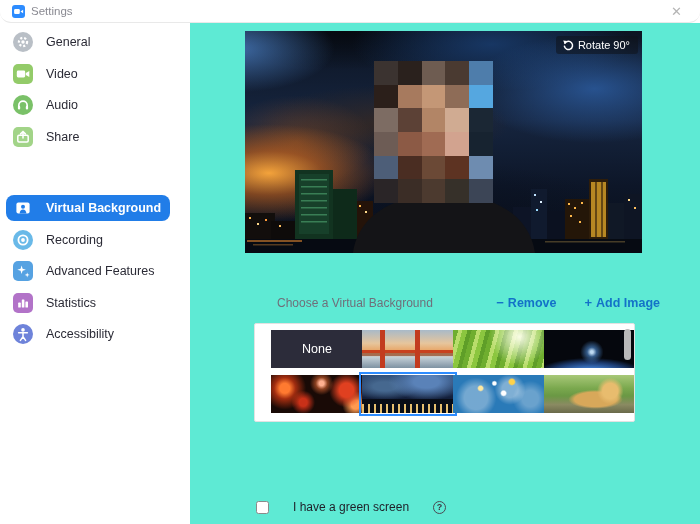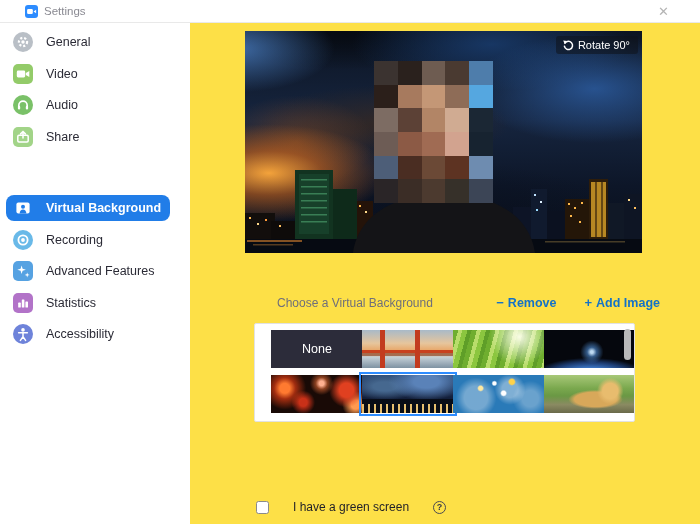--- a/index.html
+++ b/index.html
@@ -1,36 +1,36 @@
 <!DOCTYPE html>
 <html><head>
 <meta charset="utf-8">
 <style>
   html,body{margin:0;padding:0;background:#fff;}
   .window{position:relative;width:700px;height:524px;background:#fff;overflow:hidden;
           font-family:"Liberation Sans",sans-serif;-webkit-font-smoothing:antialiased;}
 
   
   .titlebar{position:absolute;left:0;top:0;right:0;height:22px;background:#fff;
-            border-bottom:1px solid #e9e9e9;display:flex;align-items:center;padding:0 25px;gap:6px;}
+            border-bottom:1px solid #e9e9e9;display:flex;align-items:center;padding:0 12px;gap:6px;border-radius:11px;}
   .titlebar .app-title{font-size:11.5px;color:#8a8a92;}
   .close-btn{margin-left:auto;font-size:13px;color:#b4b4b4;line-height:1;padding:2px 6px;cursor:default;}
 
   
   .sidebar{position:absolute;left:0;top:23px;bottom:0;width:190px;background:#fff;
            border-right:1px solid #f97316;display:flex;flex-direction:column;gap:5.5px;padding-top:6px;}
   .side-item{height:26px;margin:0 20px 0 6px;border-radius:8px;display:flex;align-items:center;
              padding-left:7px;gap:13px;cursor:default;}
   .side-item .label{font-size:12.5px;color:#2b2b36;white-space:nowrap;}
   .side-item.selected{background:#217de8;margin-top:40px;}
   .side-item.selected .label{color:#fff;font-weight:bold;}
   .si{width:20px;height:20px;flex:none;display:block;}
 
   
-  .main{position:absolute;left:190px;top:23px;right:0;bottom:0;background:#fde047;}
+  .main{position:absolute;left:190px;top:23px;right:0;bottom:0;background:#5eead4;}
 
   
   .preview{position:absolute;left:55px;top:8px;width:397px;height:222px;overflow:hidden;
     background:
       radial-gradient(ellipse 30% 22% at 6% 64%, rgba(255,170,60,.95), rgba(220,110,30,.55) 45%, rgba(120,60,20,0) 100%),
       radial-gradient(ellipse 28% 30% at 13% 50%, rgba(150,80,30,.5), rgba(0,0,0,0) 70%),
       radial-gradient(ellipse 35% 28% at -2% 8%, rgba(70,120,185,.85), rgba(0,0,0,0) 70%),
       radial-gradient(ellipse 45% 35% at 88% 26%, rgba(45,95,165,.8), rgba(0,0,0,0) 70%),
       radial-gradient(ellipse 50% 30% at 62% 6%, rgba(25,60,110,.85), rgba(0,0,0,0) 70%),
       radial-gradient(ellipse 50% 25% at 25% 0%, rgba(5,8,14,.9), rgba(0,0,0,0) 70%),

